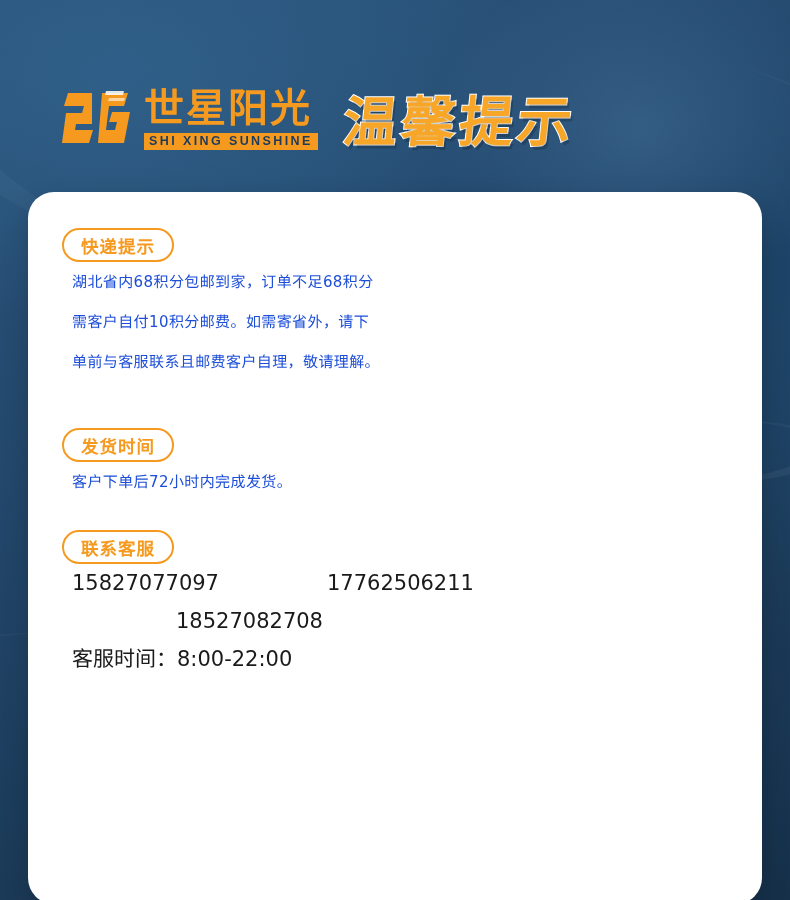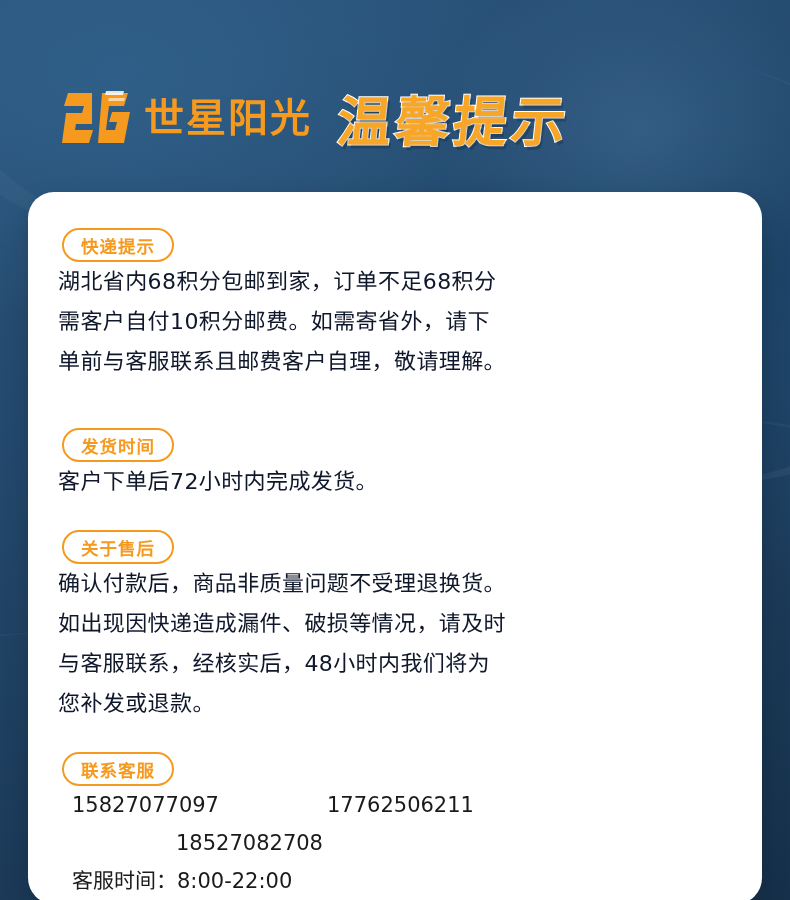--- a/index.html
+++ b/index.html
@@ -140,23 +140,23 @@
     display: flex;
     align-items: center;
     justify-content: center;
     box-sizing: border-box;
     margin-top: 2px;
     margin-left: 8px;
     font-family: "DejaVu Sans", "Liberation Sans", sans-serif;
   }
 
   .body-text {
-    margin-left: 4px;
-    color: #0f172a;
-    font-size: 22px;
+    margin-left: 18px;
+    color: #1d4ed8;
+    font-size: 15px;
     line-height: 40px;
     letter-spacing: 0.4px;
     font-family: "DejaVu Sans", "Liberation Sans", sans-serif;
     white-space: pre-line;
   }
 
   .row.gap-big { margin-bottom: 44px; }
 
   .contact-lines {
     margin-left: 18px;
@@ -188,20 +188,21 @@
 
     <div class="brand">
       <svg class="brand-mark" viewBox="0 0 70 58" aria-hidden="true">
         <path d="M30 4 L6 4 L2 17 L22 17 L20 24 L4 24 L0 54 L27 54 L31 41 L13 41 L14 35 L30 35 Z" fill="#f59a1f"></path>
         <path d="M40 4 L66 4 L62 17 L47 17 L44 41 L53 41 L55 33 L47 33 L50 23 L68 23 L62 54 L36 54 Z" fill="#f59a1f"></path>
         <path d="M44 2 L62 2 L61 6 L43 6 Z" fill="#ffffff" opacity="0.85"></path>
         <path d="M47 9 L63 9 L62 12 L46 12 Z" fill="#ffffff" opacity="0.6"></path>
       </svg>
       <div class="brand-text">
         <div class="brand-cn">世星阳光</div>
+        <div class="brand-en">SHI XING SUNSHINE</div>
       </div>
     </div>
 
     <div class="title-wrap">
       <div class="poster-title">温馨提示</div>
     </div>
   </div>
 
   <div class="card">
 
@@ -211,27 +212,20 @@
 需客户自付10积分邮费。如需寄省外，请下
 单前与客服联系且邮费客户自理，敬请理解。</div>
     </div>
 
     <div class="row">
       <div class="tag">发货时间</div>
       <div class="body-text">客户下单后72小时内完成发货。</div>
     </div>
 
 
-    <div class="row">
-      <div class="tag">关于售后</div>
-      <div class="body-text">确认付款后，商品非质量问题不受理退换货。
-如出现因快递造成漏件、破损等情况，请及时
-与客服联系，经核实后，48小时内我们将为
-您补发或退款。</div>
-    </div>
 
     <div class="row">
       <div class="tag">联系客服</div>
       <div class="contact-lines">
         <div class="phone-row">
             <span>15827077097</span>
           <span class="phone-second">17762506211</span>
         </div>
         <div class="phone-row">
           <span class="phone-col2" style="margin-left:104px;">18527082708</span>

